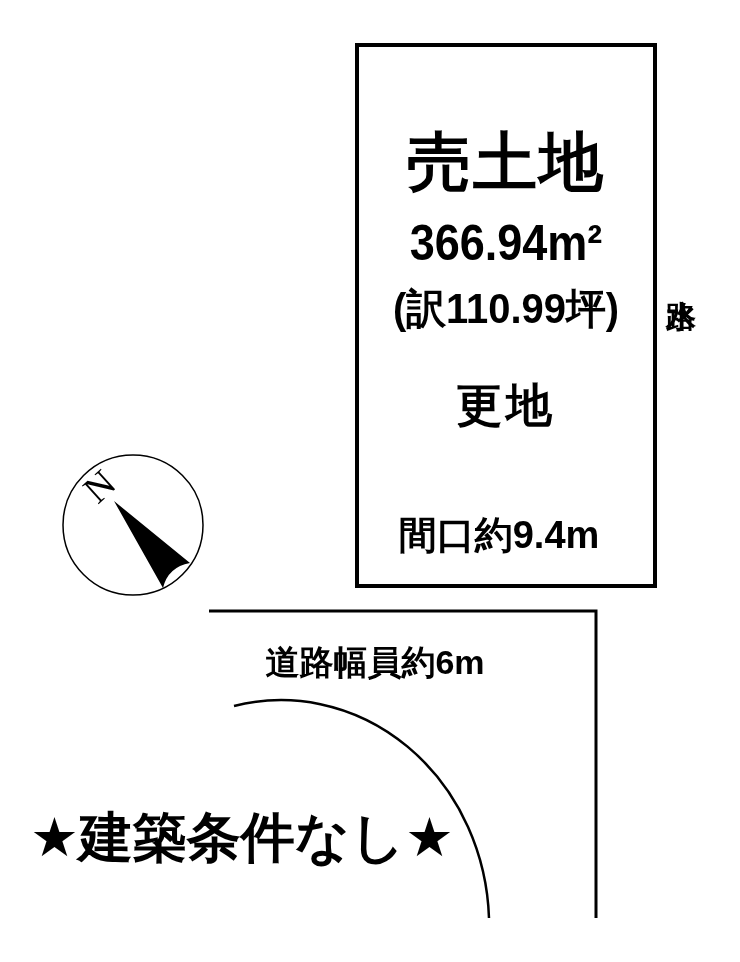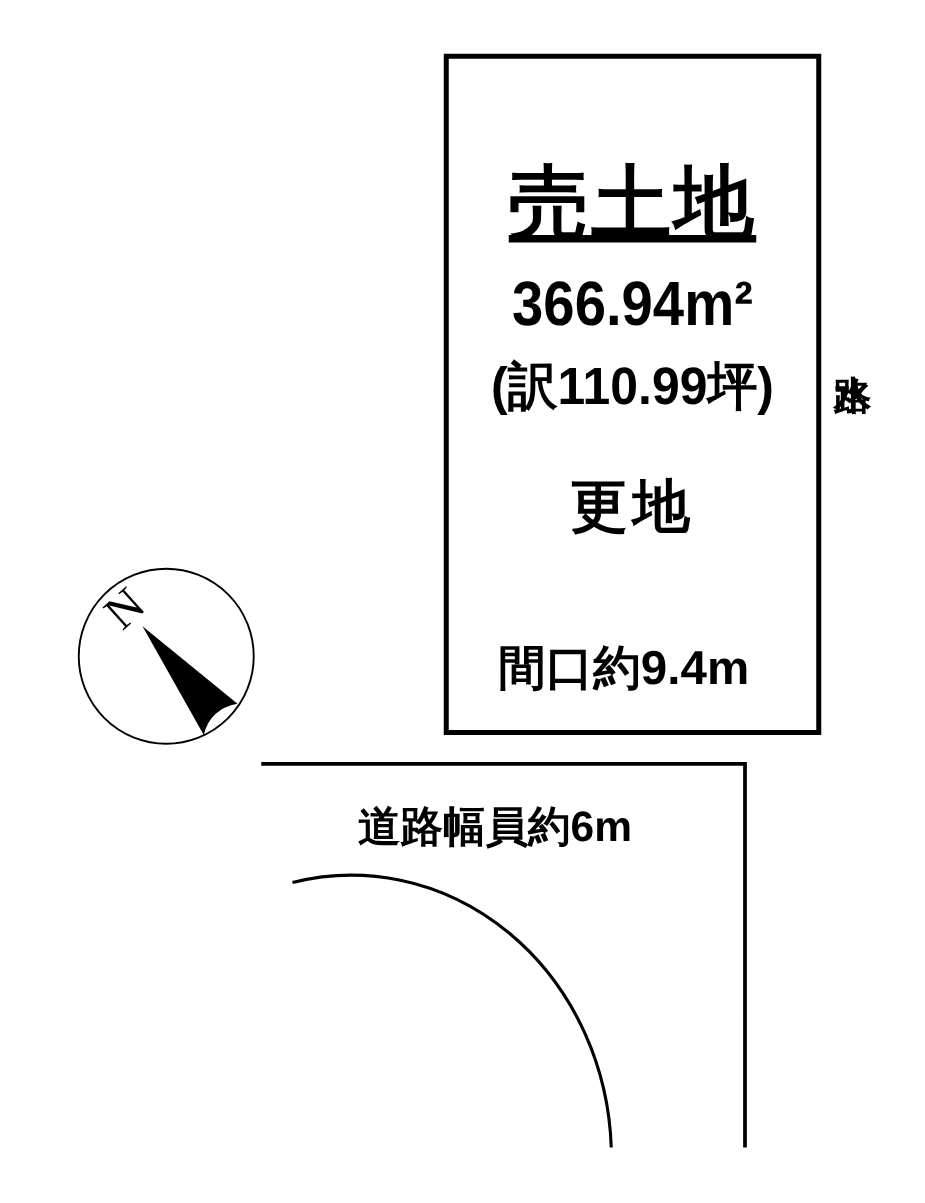--- a/index.html
+++ b/index.html
@@ -33,33 +33,33 @@
     box-sizing: border-box;
     background: #ffffff;
   }
   .txt {
     position: absolute;
     font-weight: 700;
     line-height: 1;
     white-space: nowrap;
     text-align: center;
   }
-  .plot-title    { left: 355px; top: 130px; width: 302px; font-size: 64px; letter-spacing: 2px; text-decoration: underline; }
+  .plot-title    { left: 355px; top: 130px; width: 302px; font-size: 64px; letter-spacing: 2px; }
   .plot-area     { left: 355px; top: 218px; width: 302px; font-size: 50px; transform: scaleX(0.9); }
   .plot-tsubo    { left: 355px; top: 288px; width: 302px; font-size: 42px; transform: scaleX(0.95); }
   .plot-cond     { left: 355px; top: 382px; width: 302px; font-size: 46px; letter-spacing: 4px; }
   .frontage      { left: 355px; top: 516px; width: 288px; font-size: 38px; }
   .waterway {
     left: 666px; top: 276px;
     font-size: 30px;
     writing-mode: vertical-rl;
     text-orientation: upright;
     letter-spacing: 2px;
   }
-  .road-width    { left: 176px; top: 645px; width: 440px; font-size: 34px; }
+  .road-width    { left: 155px; top: 645px; width: 440px; font-size: 34px; }
   .building-cond { left: 20px;  top: 810px; width: 444px; font-size: 54px; }
 </style>
 </head>
 <body>
 
 <div class="canvas">
 
   <svg class="layer" viewBox="0 0 740 962">
 
     <polyline points="209,611 596,611 596,918" fill="none" stroke="#000000" stroke-width="3"></polyline>
@@ -82,14 +82,15 @@
   <div class="plot-rect"></div>
 
   <div class="txt plot-title">売土地</div>
   <div class="txt plot-area">366.94m²</div>
   <div class="txt plot-tsubo">(訳110.99坪)</div>
   <div class="txt plot-cond">更地</div>
   <div class="txt frontage">間口約9.4m</div>
 
   <div class="txt waterway">水路</div>
   <div class="txt road-width">道路幅員約6m</div>
+  <div class="txt building-cond">★建築条件なし★</div>
 
 </div>
 
 </body></html>

